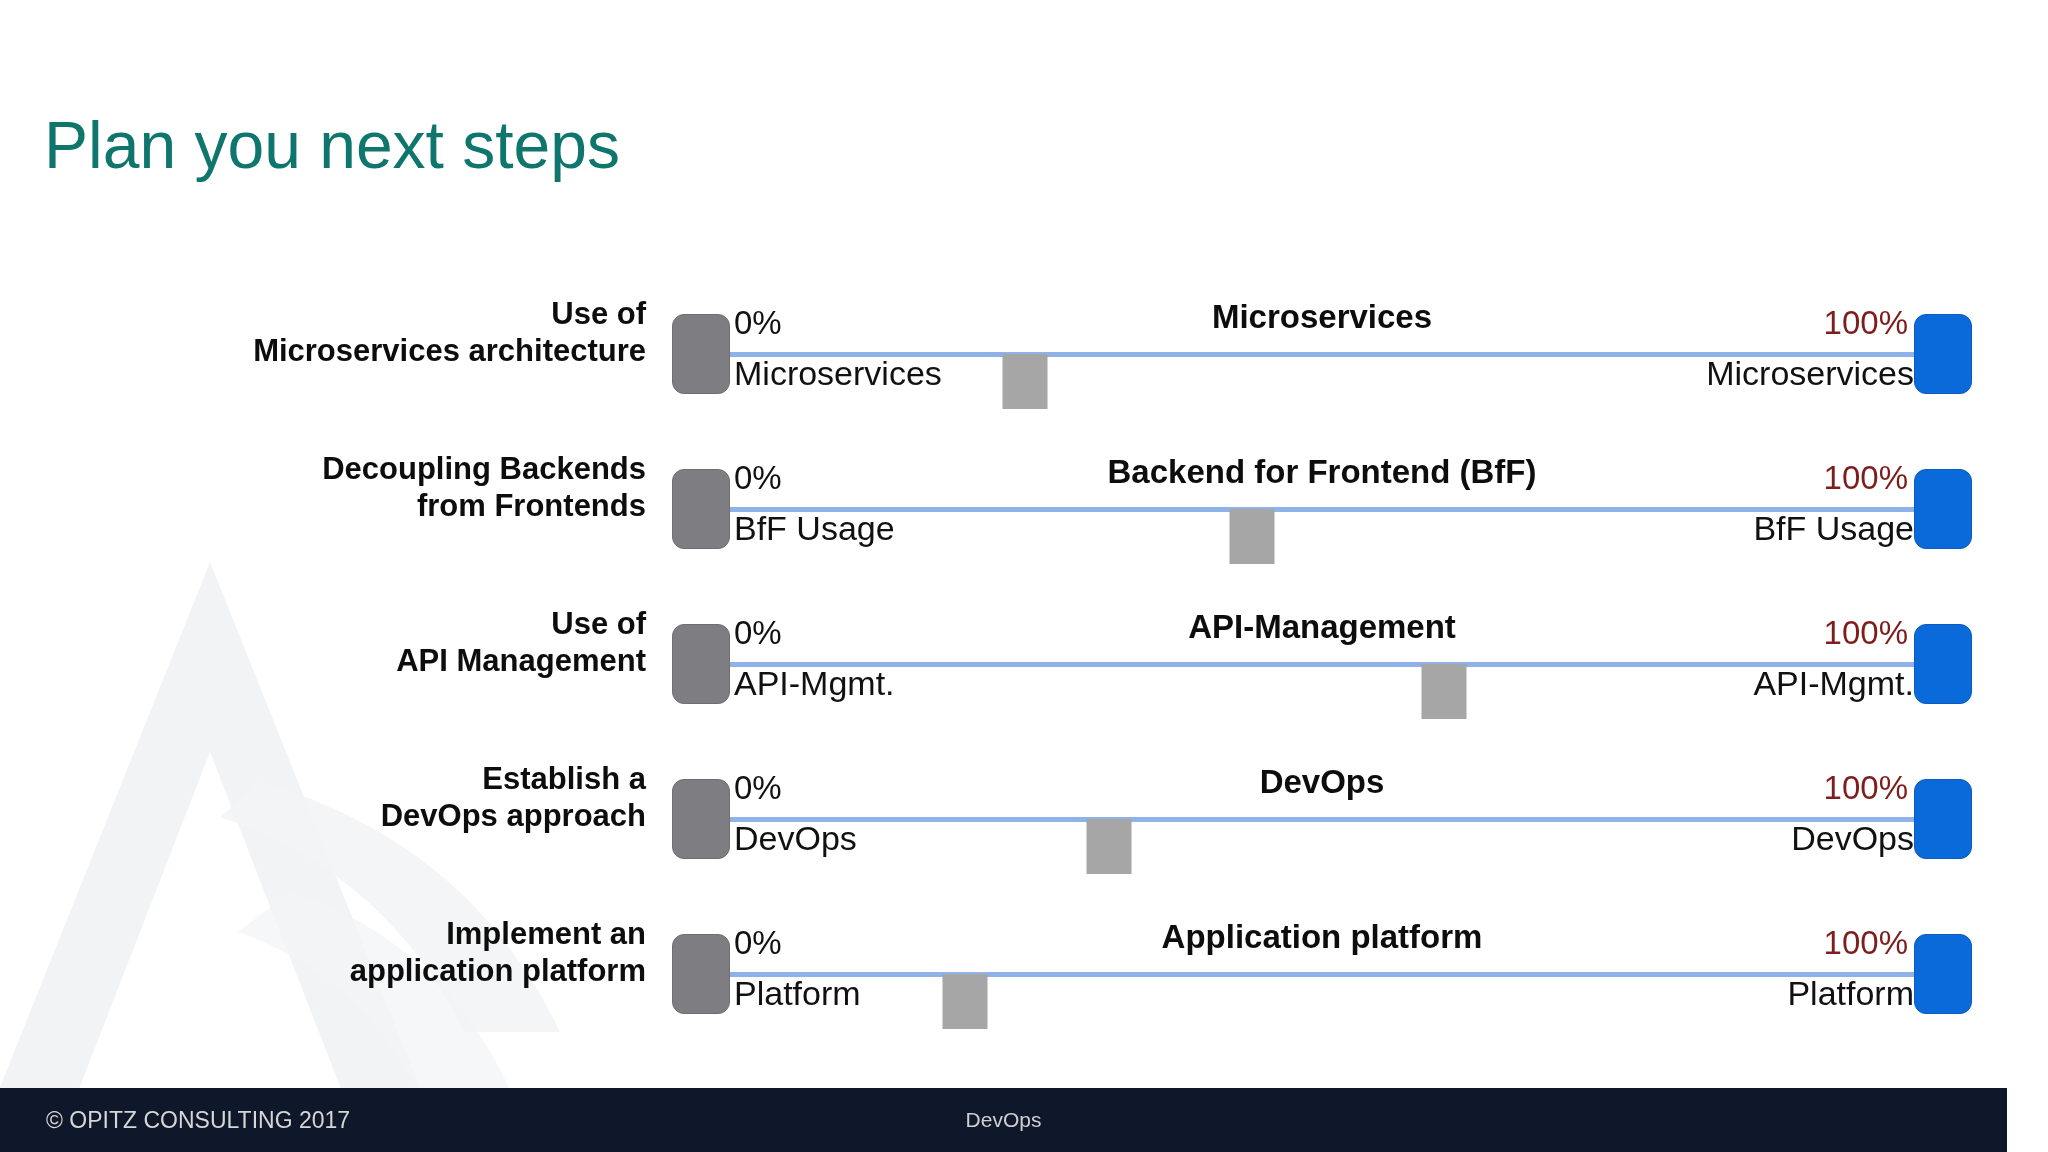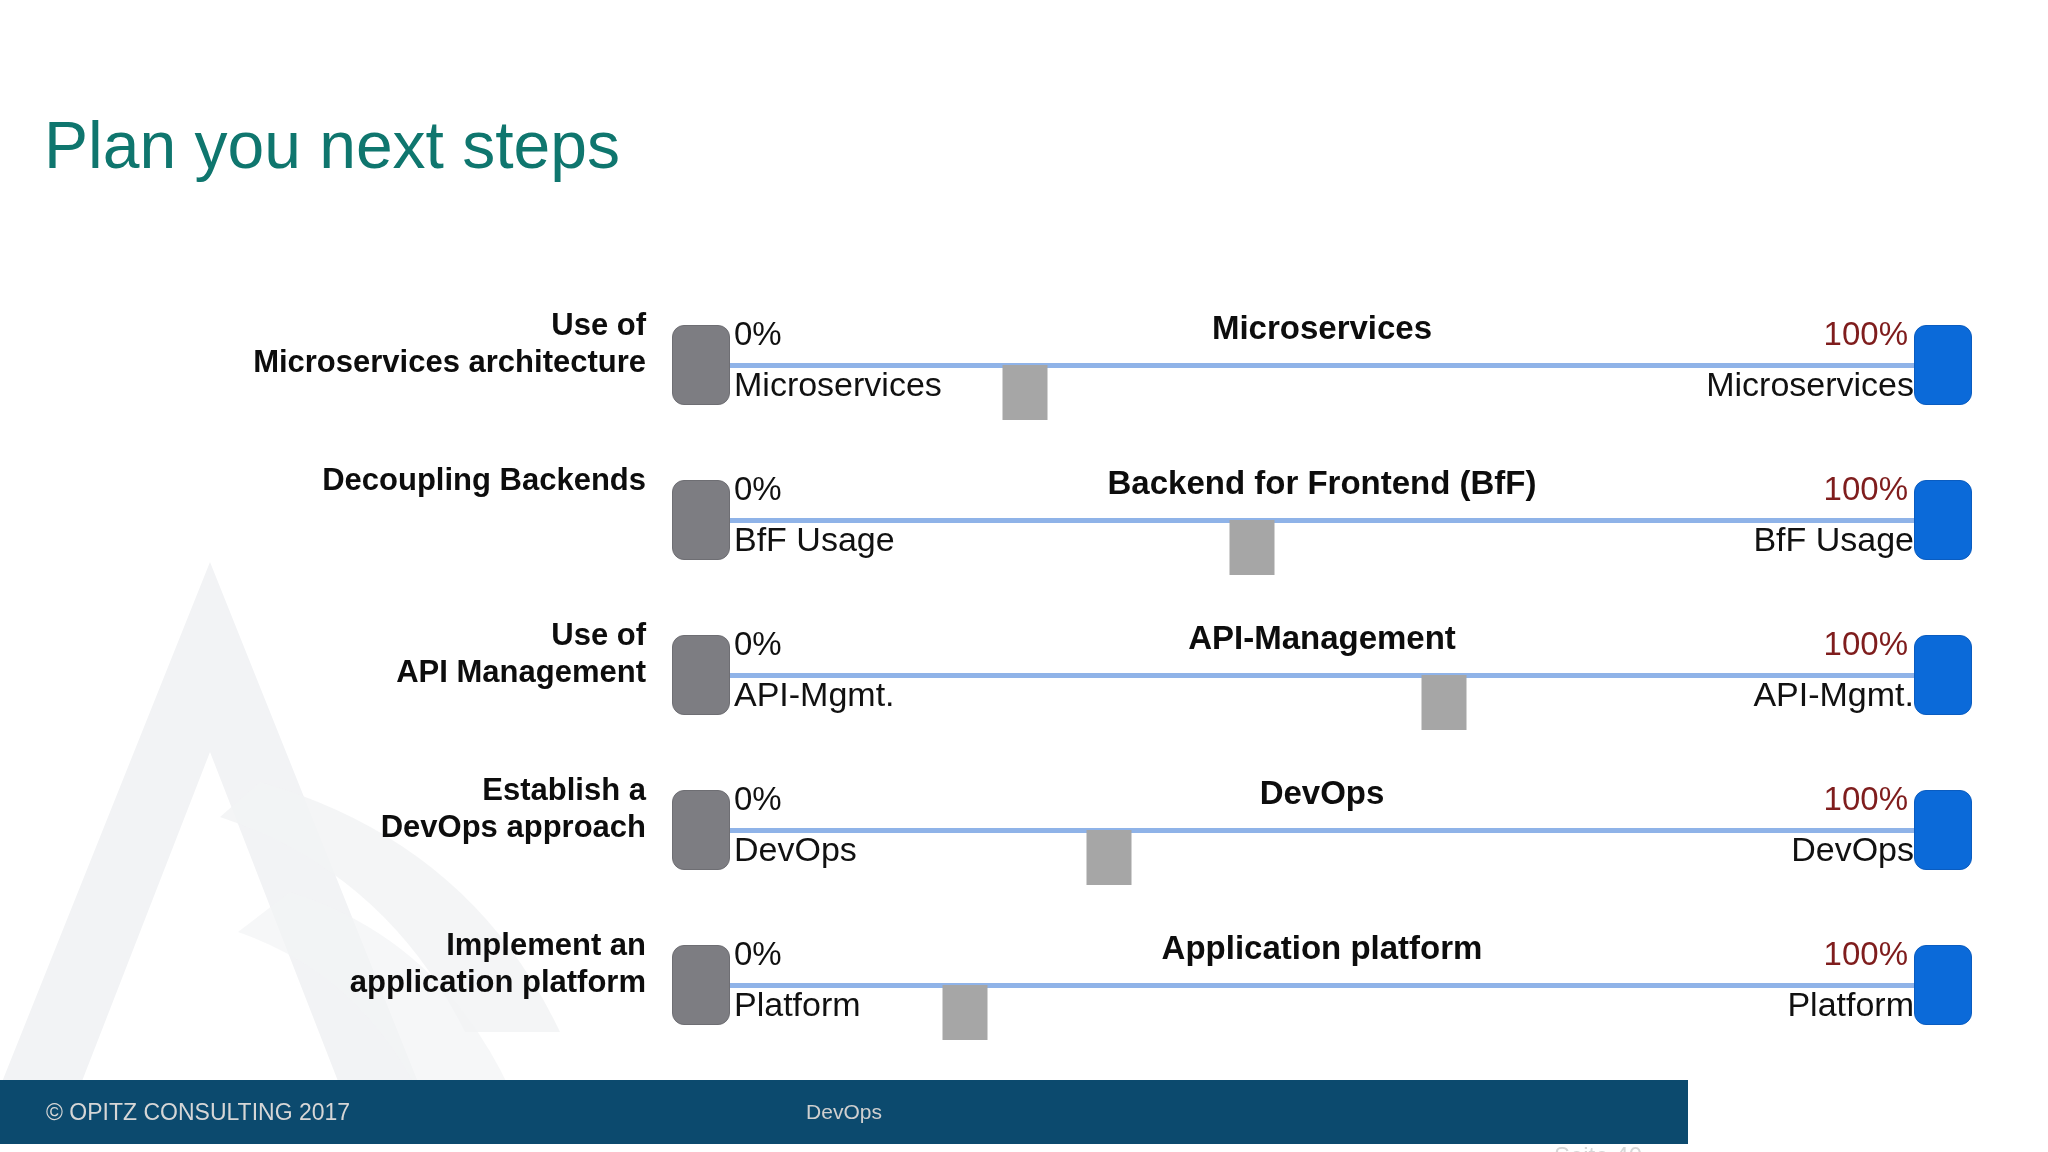--- a/index.html
+++ b/index.html
@@ -39,21 +39,21 @@
     color: #0f766e;
     letter-spacing: 0px;
     white-space: nowrap;
     line-height: 1;
   }
 
   
   .rows {
     position: absolute;
     left: 0;
-    top: 307px;
+    top: 296px;
     width: 2044px;
   }
   .row {
     position: relative;
     height: 155px;
   }
 
   
   .row-label {
     position: absolute;
@@ -149,24 +149,24 @@
     width: 45px;
     height: 55px;
     background: #a6a6a6;
     transform: translateX(-50%);
   }
 
   
   .footer {
     position: absolute;
     left: 0;
-    bottom: 8px;
-    width: 1688px;
+    bottom: 0;
+    width: 2007px;
     height: 64px;
-    background: #0c4a6e;
+    background: #0f172a;
   }
   .footer-left {
     position: absolute;
     left: 46px;
     top: 50%;
     transform: translateY(-50%);
     font-size: 23px;
     color: #d6d6d6;
     white-space: nowrap;
   }
@@ -225,20 +225,21 @@
         <div class="left-sub">Microservices</div>
         <div class="right-sub">Microservices</div>
         <div class="center-title" style="left:50%">Microservices</div>
         <div class="marker" style="left: calc(23% + 54px);"></div>
       </div>
     </div>
 
     <div class="row">
       <div class="row-label">
         <span>Decoupling Backends</span>
+        <span>from Frontends</span>
       </div>
       <div class="track-area">
         <div class="track-line"></div>
         <div class="cap left"></div>
         <div class="cap right"></div>
         <div class="zero-label">0%</div>
         <div class="hundred-label">100%</div>
         <div class="left-sub">BfF Usage</div>
         <div class="right-sub">BfF Usage</div>
         <div class="center-title" style="left:50%">Backend for Frontend (BfF)</div>

